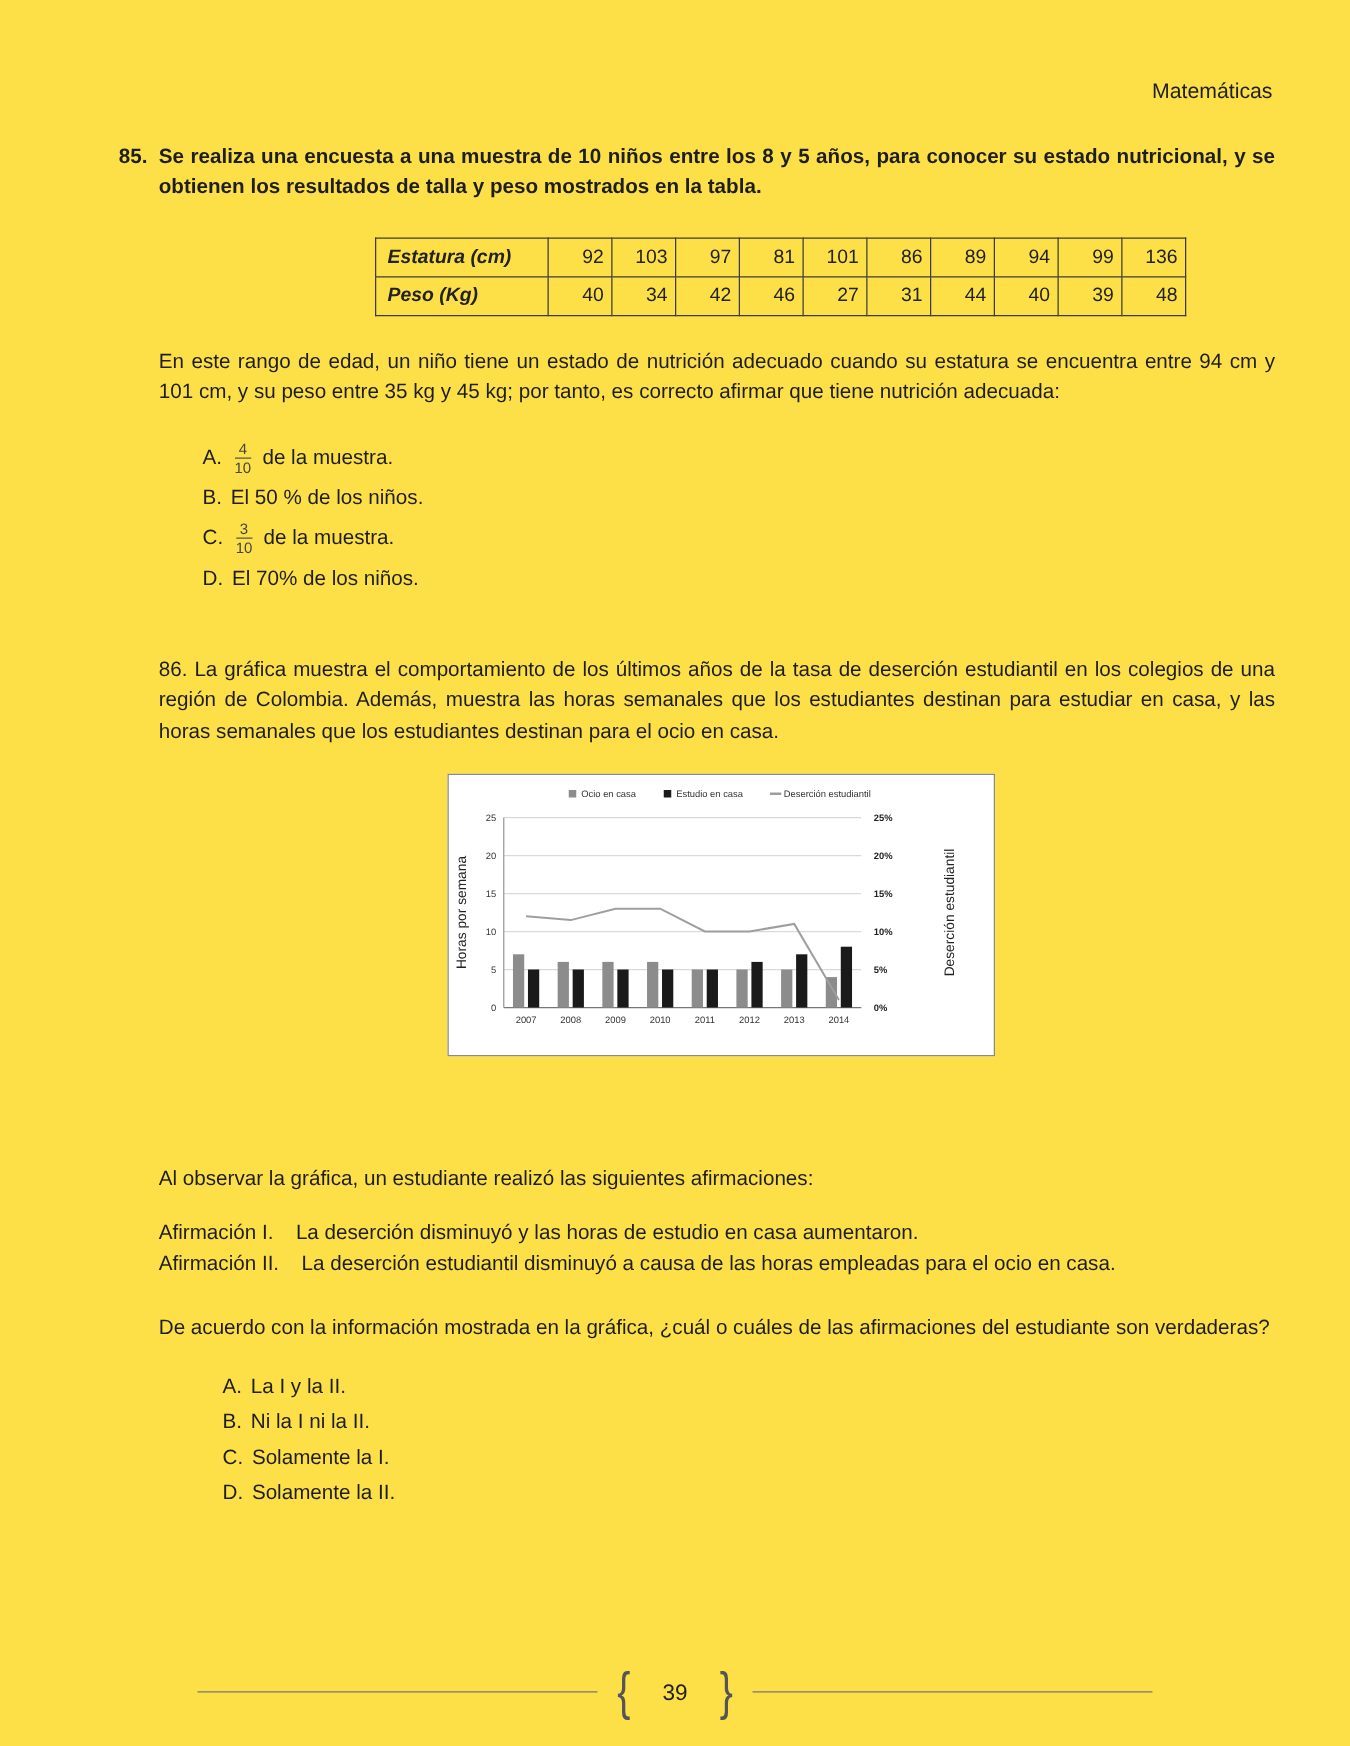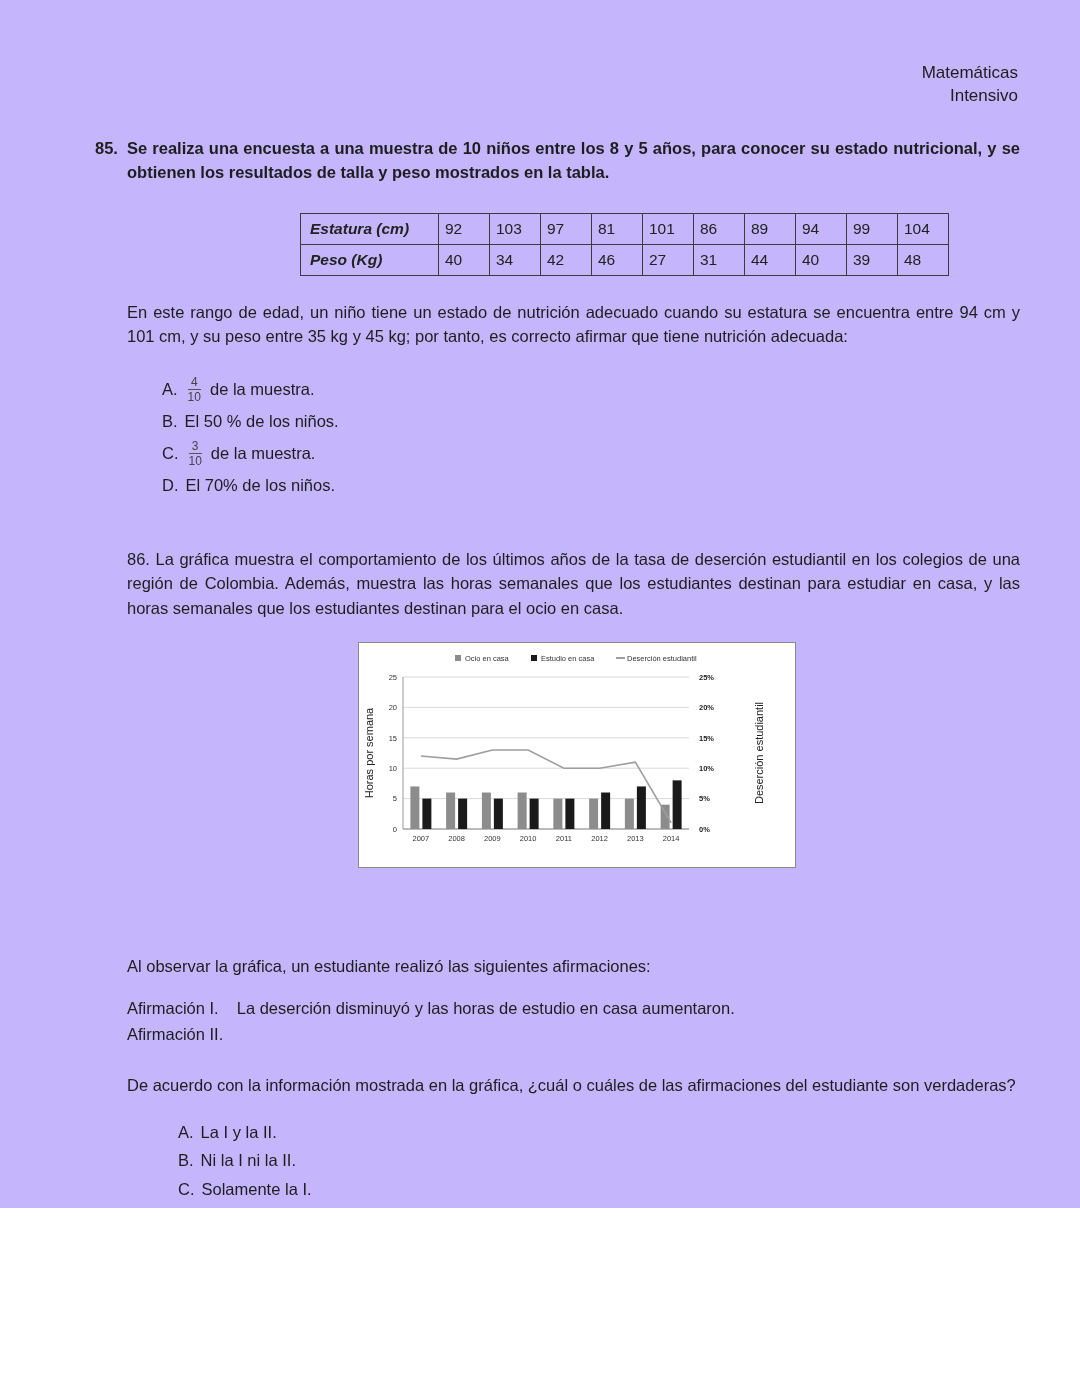--- a/index.html
+++ b/index.html
@@ -1,19 +1,19 @@
 <!DOCTYPE html>
 <html><head>
 <meta charset="utf-8">
 <style>
   html,body{margin:0;padding:0;background:#fff;}
   .page{
     position:relative;
-    width:1080px;height:1208px;
-    background:#c4b5fd;
+    width:1080px;height:1397px;
+    background:#fde047;
     font-family:"Liberation Sans",sans-serif;
     color:#1e1e1e;
     overflow:hidden;
   }
   .header{
     padding-top:62px;
     padding-right:62px;
     text-align:right;
     font-size:17px;
     line-height:1.35;
@@ -35,21 +35,21 @@
   }
   .q85-table{
     margin:28px 0 0 300px;
     border-collapse:collapse;
     font-size:15.5px;
     padding-left:14px;
   }
   .q85-table td{
     border:1px solid #3c3c3c;
     height:28px;
-    text-align:left;
+    text-align:right;
     min-width:38px;
     padding:1px 6px;
     color:#222;
   }
   .q85-table td.tlabel{
     font-weight:bold;
     font-style:italic;
     text-align:left;
     padding-left:9px;
     min-width:122px;
@@ -122,42 +122,41 @@
     position:relative;top:1px;
   }
 </style>
 </head>
 <body>
 
 <div class="page">
 
   <div class="header">
     <div>Matemáticas</div>
-    <div>Intensivo</div>
   </div>
 
   <p class="para q85-intro">
     <span class="qnum">85.</span>
     <span>Se realiza una encuesta a una muestra de 10 niños entre los 8 y 5 años, para conocer su estado nutricional, y se obtienen los resultados de talla y peso mostrados en la tabla.</span>
   </p>
 
   <table class="q85-table" id="q85-table">
     <tbody>
         <tr>
           <td class="tlabel">Estatura (cm)</td>
           <td>92</td>
           <td>103</td>
           <td>97</td>
           <td>81</td>
           <td>101</td>
           <td>86</td>
           <td>89</td>
           <td>94</td>
           <td>99</td>
-          <td>104</td>
+          <td>136</td>
         </tr>
         <tr>
           <td class="tlabel">Peso (Kg)</td>
           <td>40</td>
           <td>34</td>
           <td>42</td>
           <td>46</td>
           <td>27</td>
           <td>31</td>
           <td>44</td>
@@ -261,20 +260,21 @@
 
   <p class="para observe">Al observar la gráfica, un estudiante realizó las siguientes afirmaciones:</p>
 
   <div class="afirms">
     <div class="afirm">
       <span class="alabel">Afirmación I.</span>
       <span>La deserción disminuyó y las horas de estudio en casa aumentaron.</span>
     </div>
     <div class="afirm">
       <span class="alabel">Afirmación II.</span>
+      <span>La deserción estudiantil disminuyó a causa de las horas empleadas para el ocio en casa.</span>
     </div>
   </div>
 
   <p class="para q86-question">De acuerdo con la información mostrada en la gráfica, ¿cuál o cuáles de las afirmaciones del estudiante son verdaderas?</p>
 
   <div class="opts86">
     <div class="opt">
       <span class="letter">A.</span>
       <span>La I y la II.</span>
     </div>

